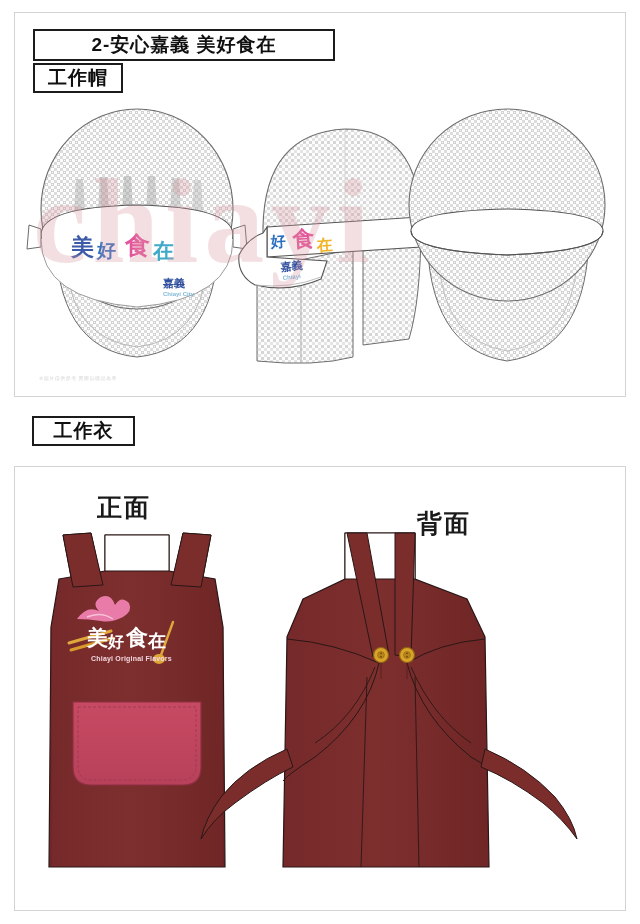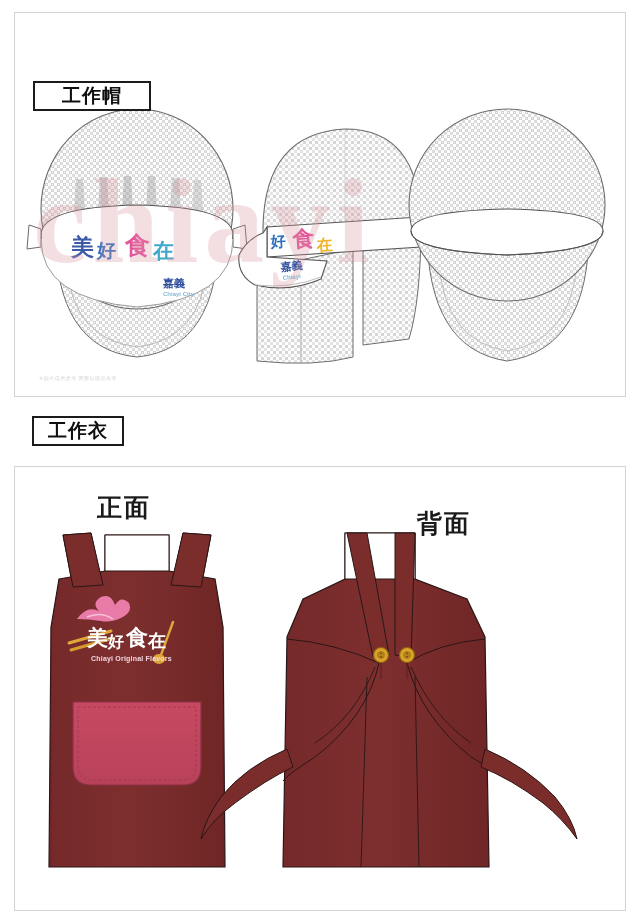--- a/index.html
+++ b/index.html
@@ -42,27 +42,27 @@
     letter-spacing: 1px;
     color: #101010;
     z-index: 40;
   }
   #title-box {
     left: 18px; top: 16px;
     width: 302px; height: 32px;
     font-size: 19px;
   }
   #cap-section-box {
-    left: 18px; top: 68px;
-    width: 118px; height: 30px;
+    left: 18px; top: 50px;
+    width: 90px; height: 30px;
     font-size: 19px;
   }
   #apron-section-box {
     left: 32px; top: 416px;
-    width: 92px; height: 30px;
+    width: 103px; height: 30px;
     font-size: 19px;
     border-width: 2px;
   }
 
   
   .watermark {
     position: absolute;
     left: 0; top: 0; right: 0; bottom: 0;
     pointer-events: none;
     z-index: 30;
@@ -120,20 +120,23 @@
 </style>
 </head>
 <body>
 
 <div class="panel" id="panel-cap">
 
   <div class="watermark">
     <div class="wm-text" id="wm-a">chiayi</div>
   </div>
 
+  <div class="label-box" id="title-box">
+    <span>2-安心嘉義 美好食在</span>
+  </div>
 
   <div class="label-box" id="cap-section-box">
     <span>工作帽</span>
   </div>
 
   <svg class="cap-stage" viewBox="0 0 610 270">
     <defs>
       <pattern id="mesh" width="6" height="6" patternUnits="userSpaceOnUse">
         <rect width="6" height="6" fill="#fefefe"></rect>
         <rect x="0" y="0" width="3" height="3" fill="#cfcfcf"></rect>

